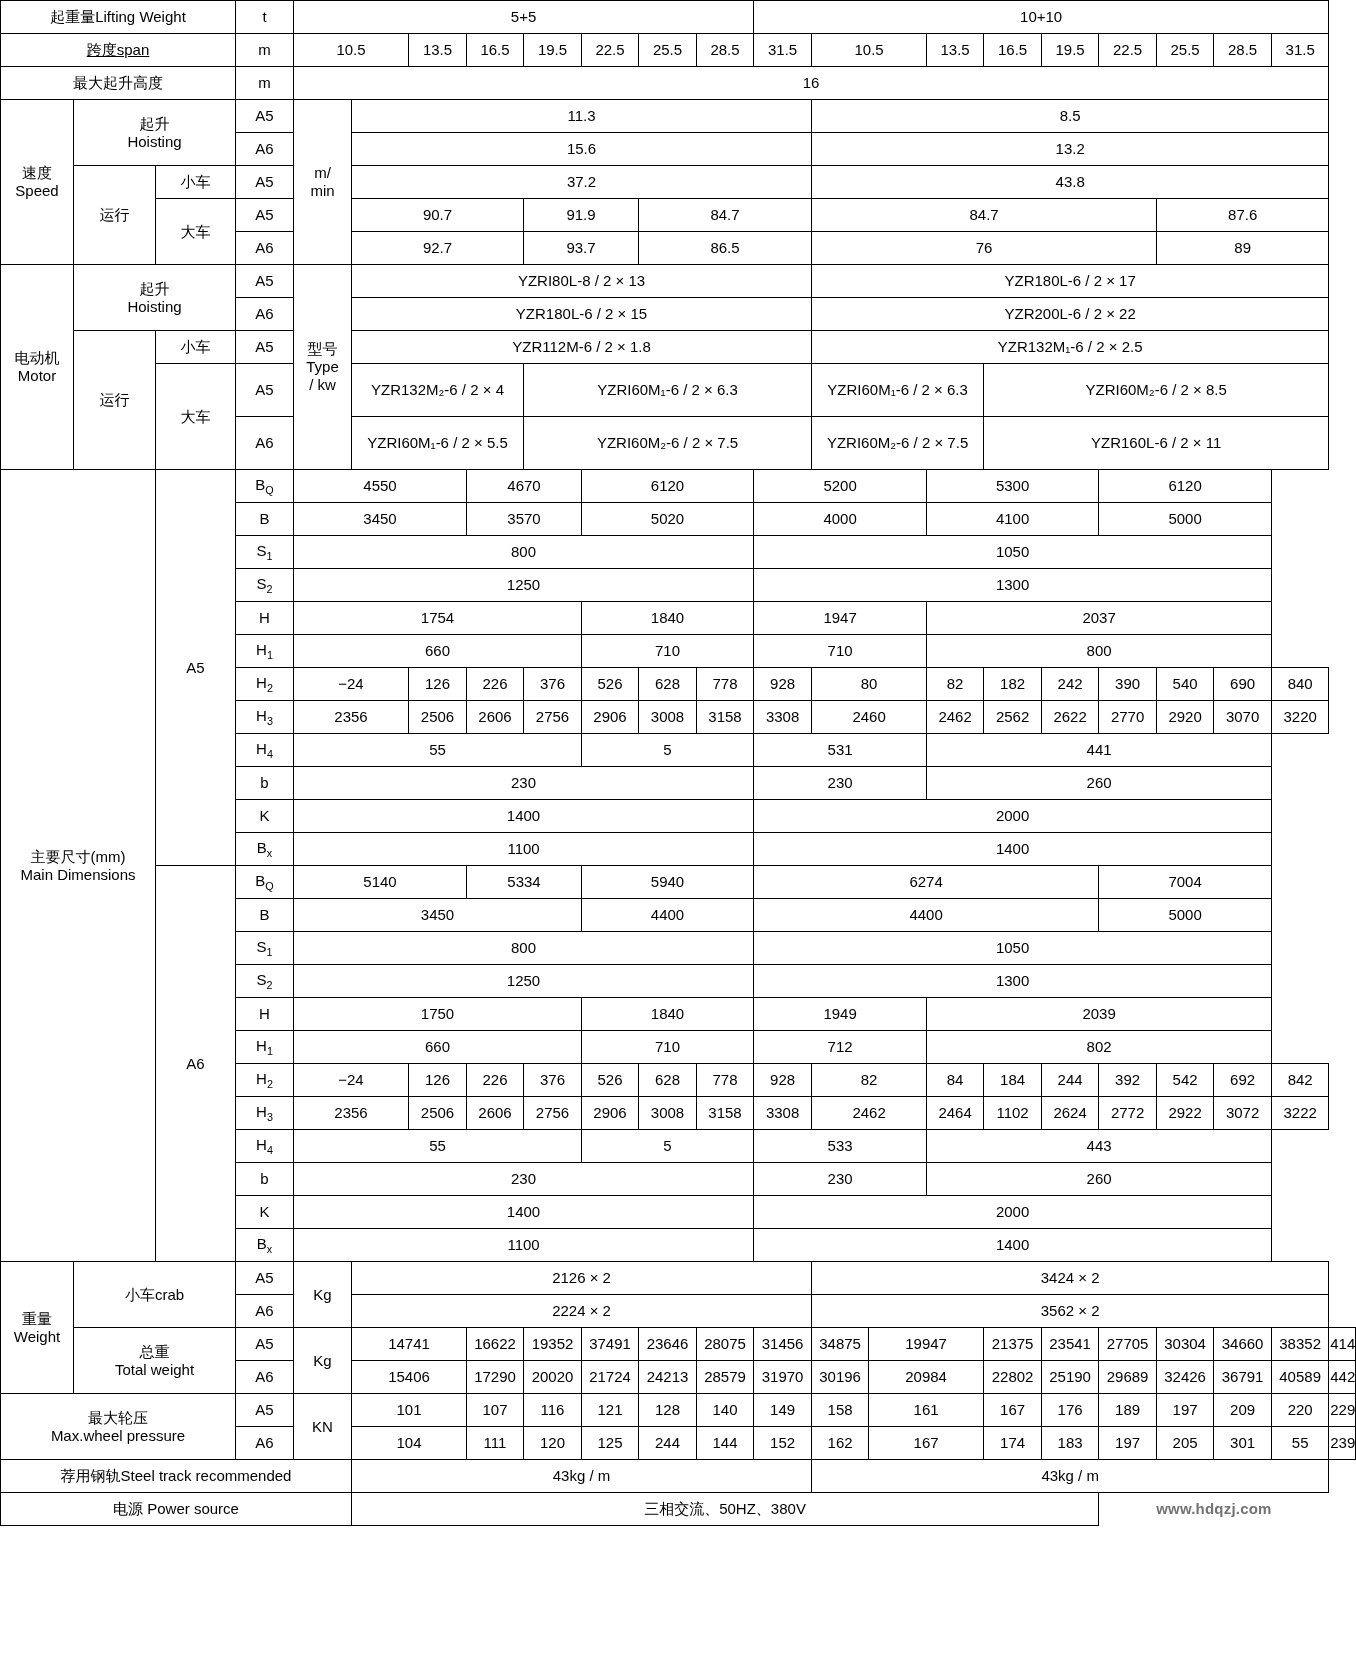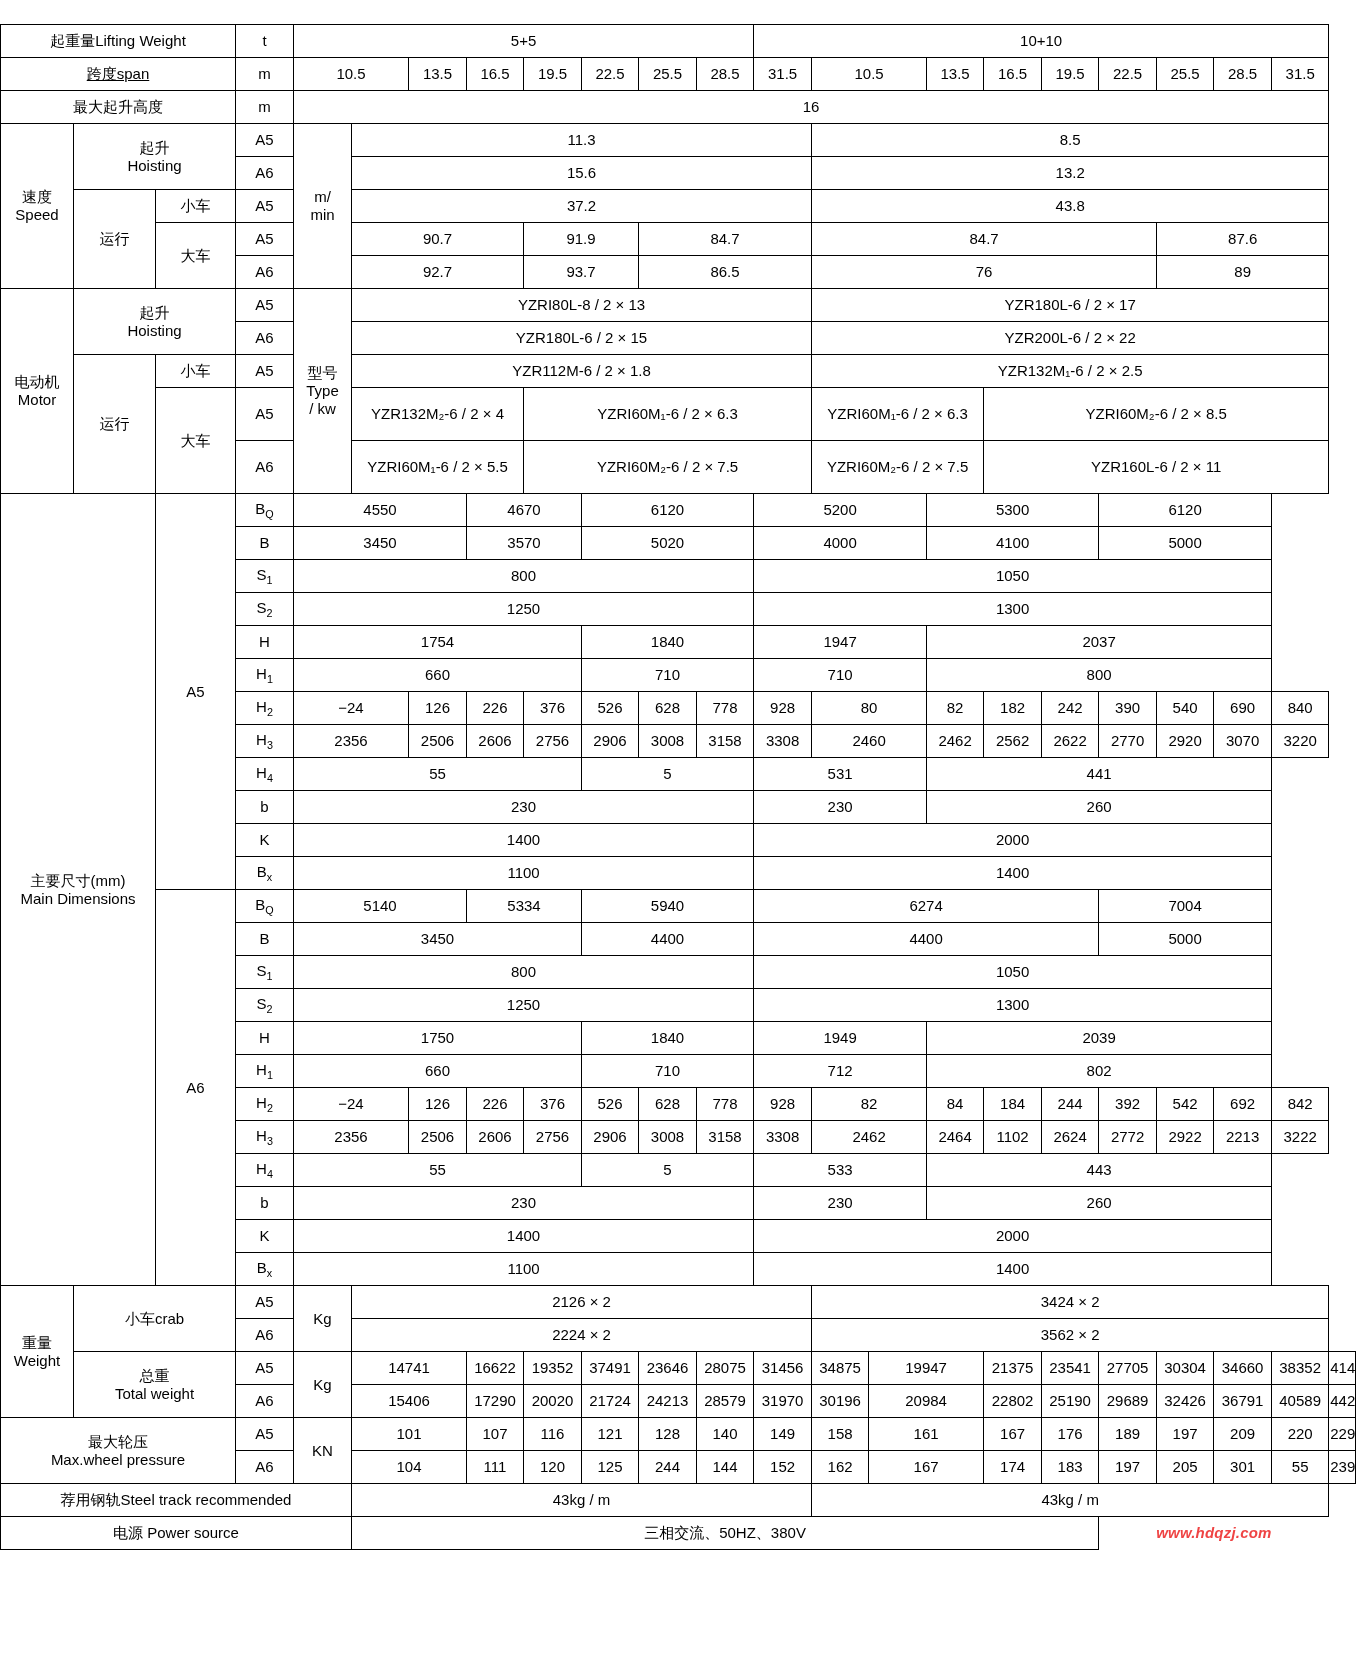--- a/index.html
+++ b/index.html
@@ -5,43 +5,41 @@
   html,body{margin:0;padding:0;background:#fff;}
   body{
     font-family:"Liberation Sans","DejaVu Sans",sans-serif;
     color:#000;
     width:1356px;
   }
   #spec-table{
     border-collapse:collapse;
     width:1356px;
     table-layout:fixed;
-    margin-top:24px;
   }
   #spec-table td{
     border:1px solid #000;
     text-align:center;
     vertical-align:middle;
     font-size:15px;
     line-height:1.18;
     padding:2px 1px;
     height:28px;
     overflow:hidden;
     white-space:nowrap;
   }
   td.lbl{font-size:15px;}
   td.small{font-size:13px;}
   td.wrap{white-space:normal;}
   td.right{text-align:right;padding-right:8px;text-decoration:underline;}
   .sub{font-size:.72em;vertical-align:sub;}
   .url{
     text-align:right;
-    color:#ef4444;
+    color:#737373;
     font-weight:bold;
-    font-style:italic;
     font-size:19px;
     padding-right:6px;
     letter-spacing:.2px;
   }
 </style>
 </head>
 <body>
 
 <table id="spec-table">
   <colgroup>
@@ -374,21 +372,21 @@
     <td class="small">2906</td>
     <td class="small">3008</td>
     <td class="small">3158</td>
     <td class="small">3308</td>
     <td colspan="2" class="small">2462</td>
     <td class="small">2464</td>
     <td class="small">1102</td>
     <td class="small">2624</td>
     <td class="small">2772</td>
     <td class="small">2922</td>
-    <td class="small">2213</td>
+    <td class="small">3072</td>
     <td class="small">3222</td>
   </tr>
   <tr>
     <td>H<span class="sub">4</span></td>
     <td colspan="5">55</td>
     <td colspan="3">5</td>
     <td colspan="3">533</td>
     <td colspan="6">443</td>
   </tr>
   <tr>

